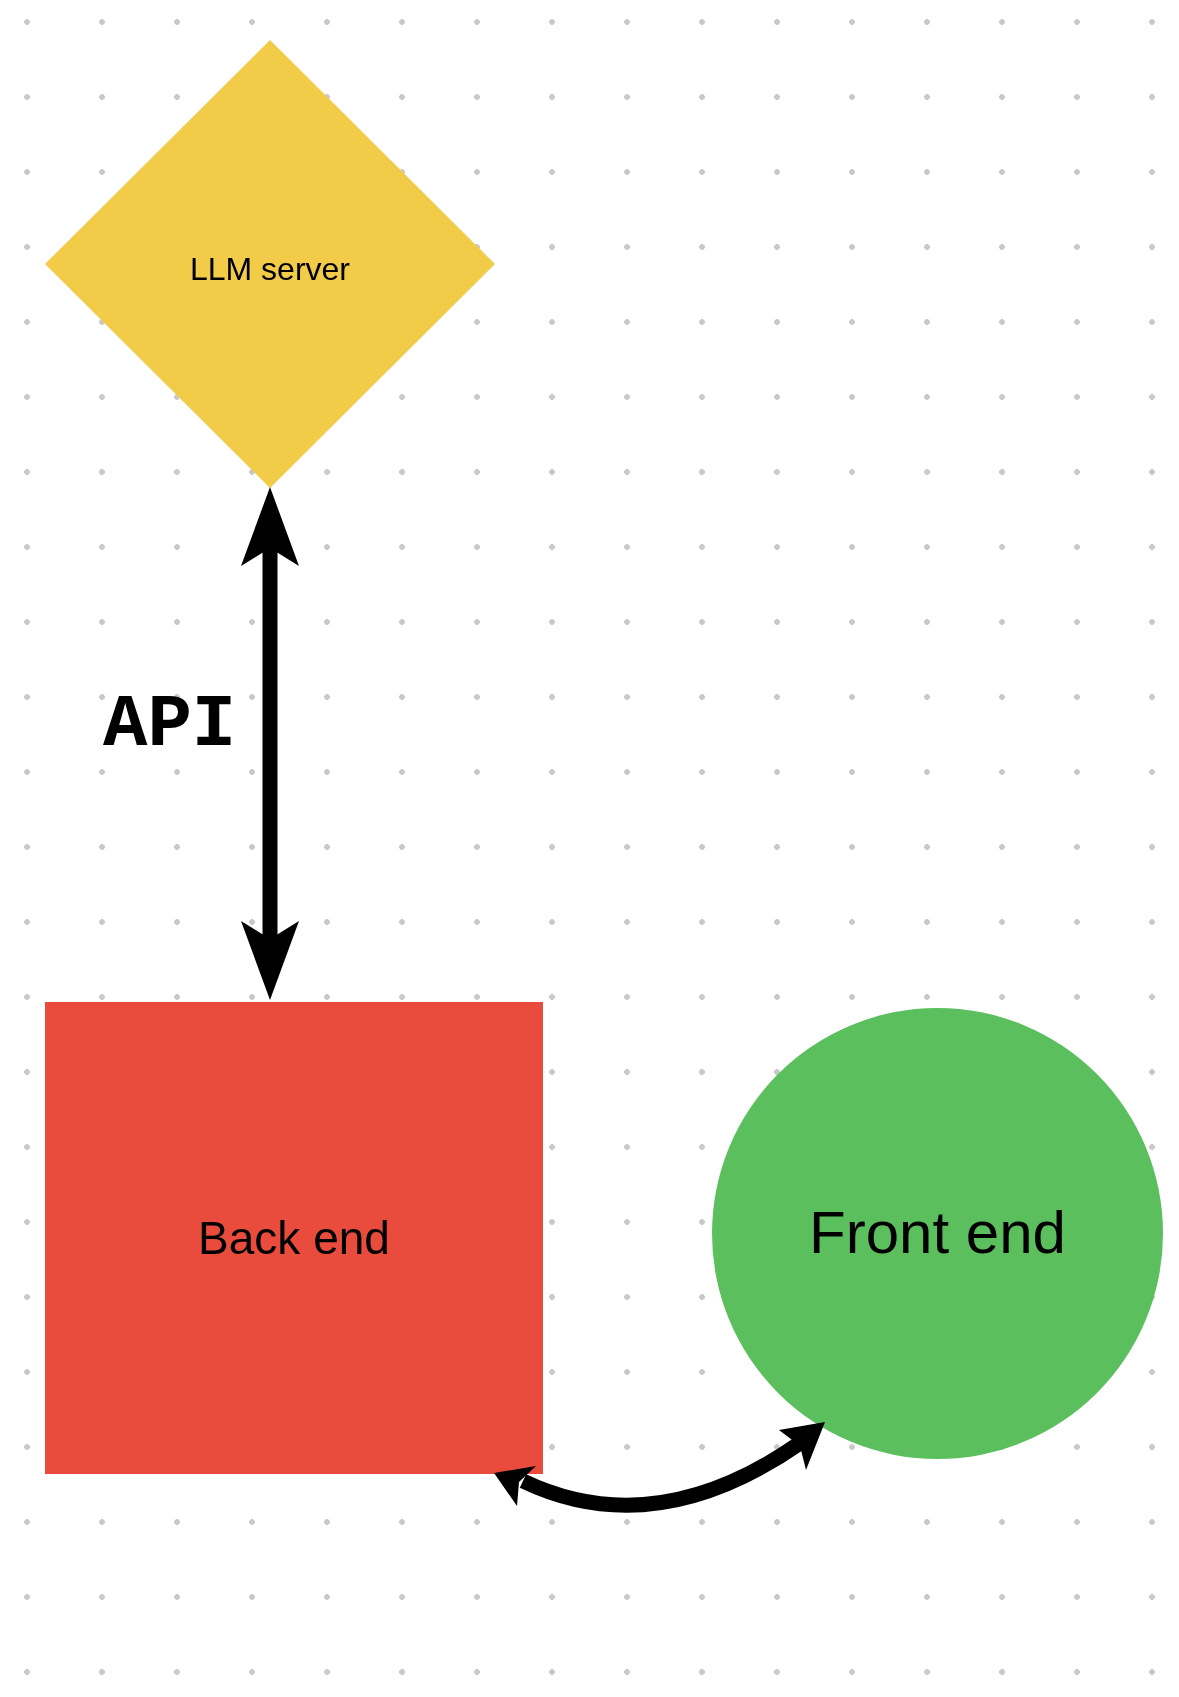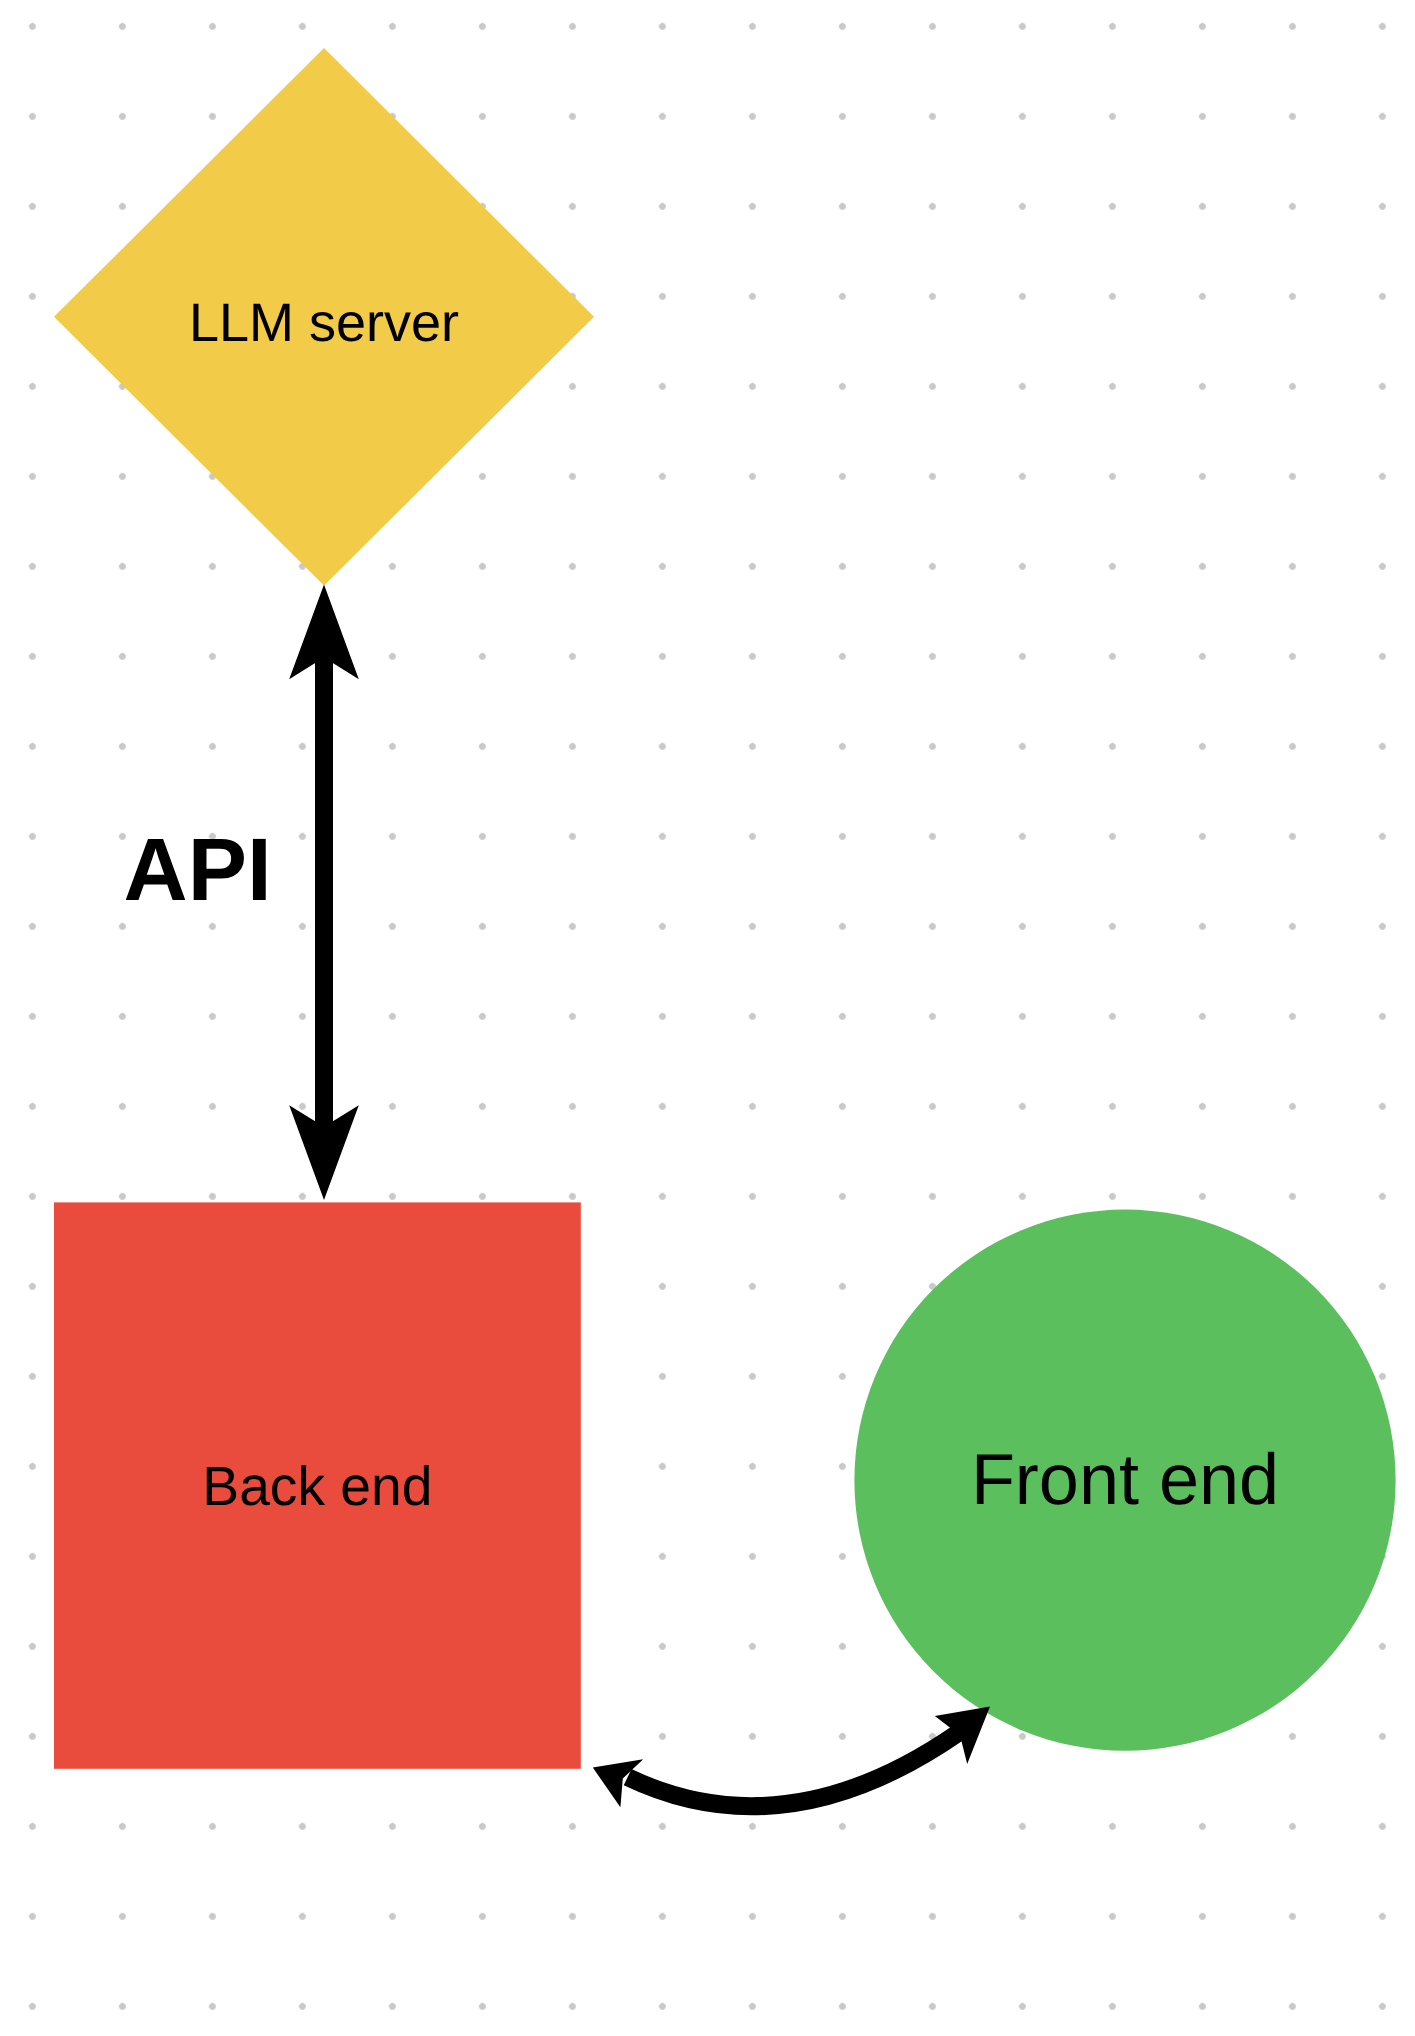--- a/index.html
+++ b/index.html
@@ -45,29 +45,29 @@
     height: 448px;
   }
   #llm-server .diamond-shape {
     position: absolute;
     inset: 0;
     background: #f2cb48;
     clip-path: polygon(50% 0%, 100% 50%, 50% 100%, 0% 50%);
   }
   #llm-server .node-label {
     top: 206px;
-    font-size: 45px;
+    font-size: 32px;
     line-height: 46px;
   }
 
   
   #back-end {
     left: 45px;
     top: 1002px;
-    width: 439px;
+    width: 498px;
     height: 472px;
   }
   #back-end .rect-shape {
     position: absolute;
     inset: 0;
     background: #e94b3c;
   }
   #back-end .node-label {
     top: 213px;
     font-size: 46px;
@@ -100,21 +100,21 @@
     top: 0;
     width: 1179px;
     height: 1697px;
     overflow: visible;
     pointer-events: none;
   }
 
   .edge-label {
     position: absolute;
     color: #000000;
-    font-family: Liberation Sans, sans-serif;
+    font-family: Liberation Mono, monospace;
     font-weight: bold;
     white-space: nowrap;
   }
   #api-label {
     left: 103px;
     top: 688px;
     font-size: 74px;
     line-height: 74px;
   }
   #webrtc-label {

